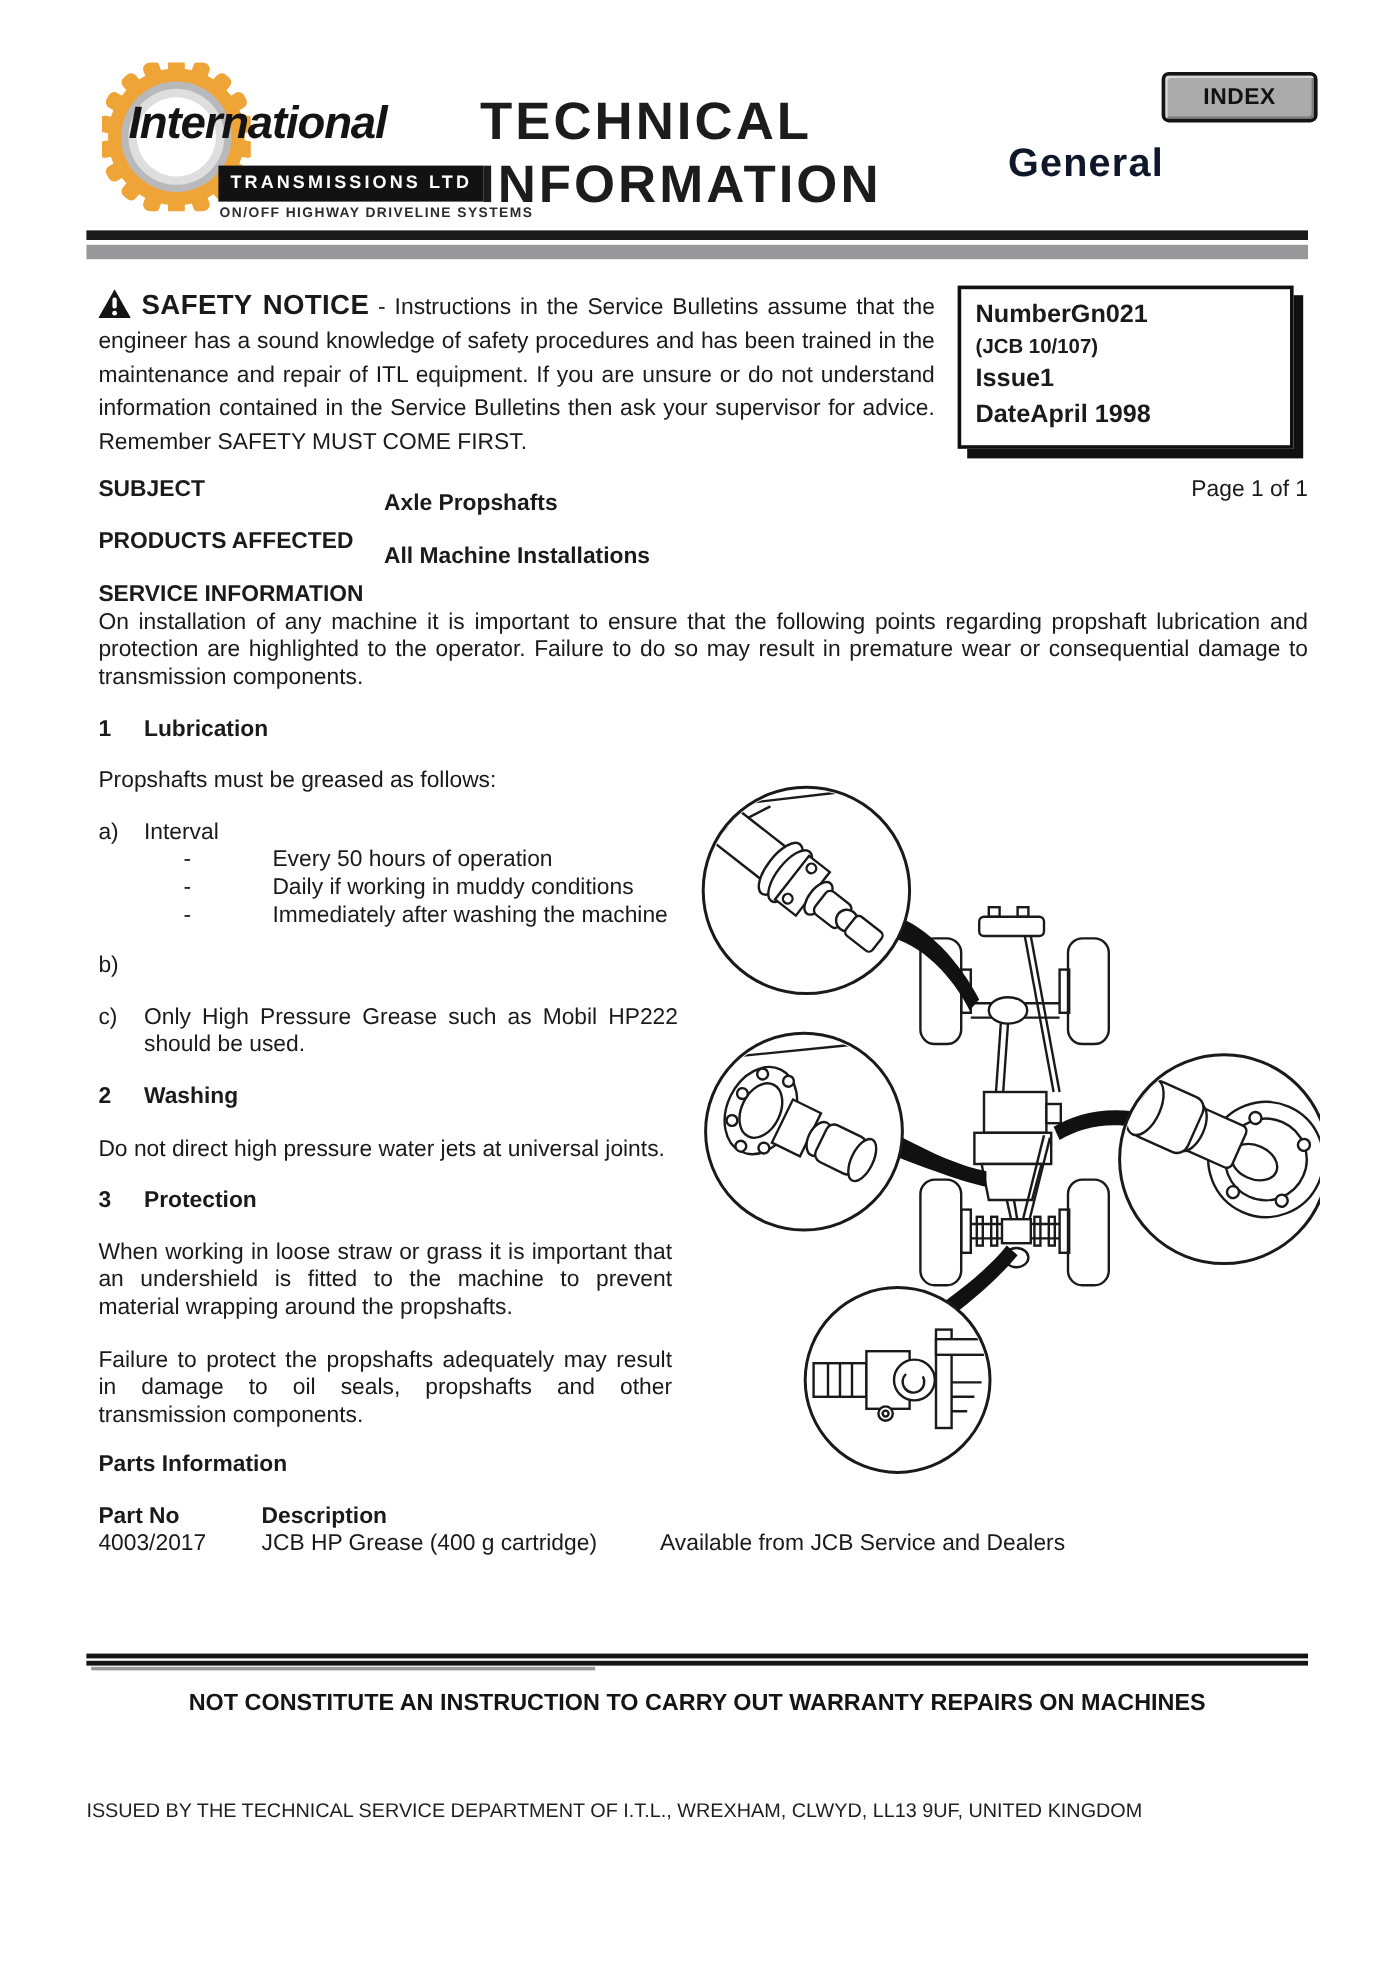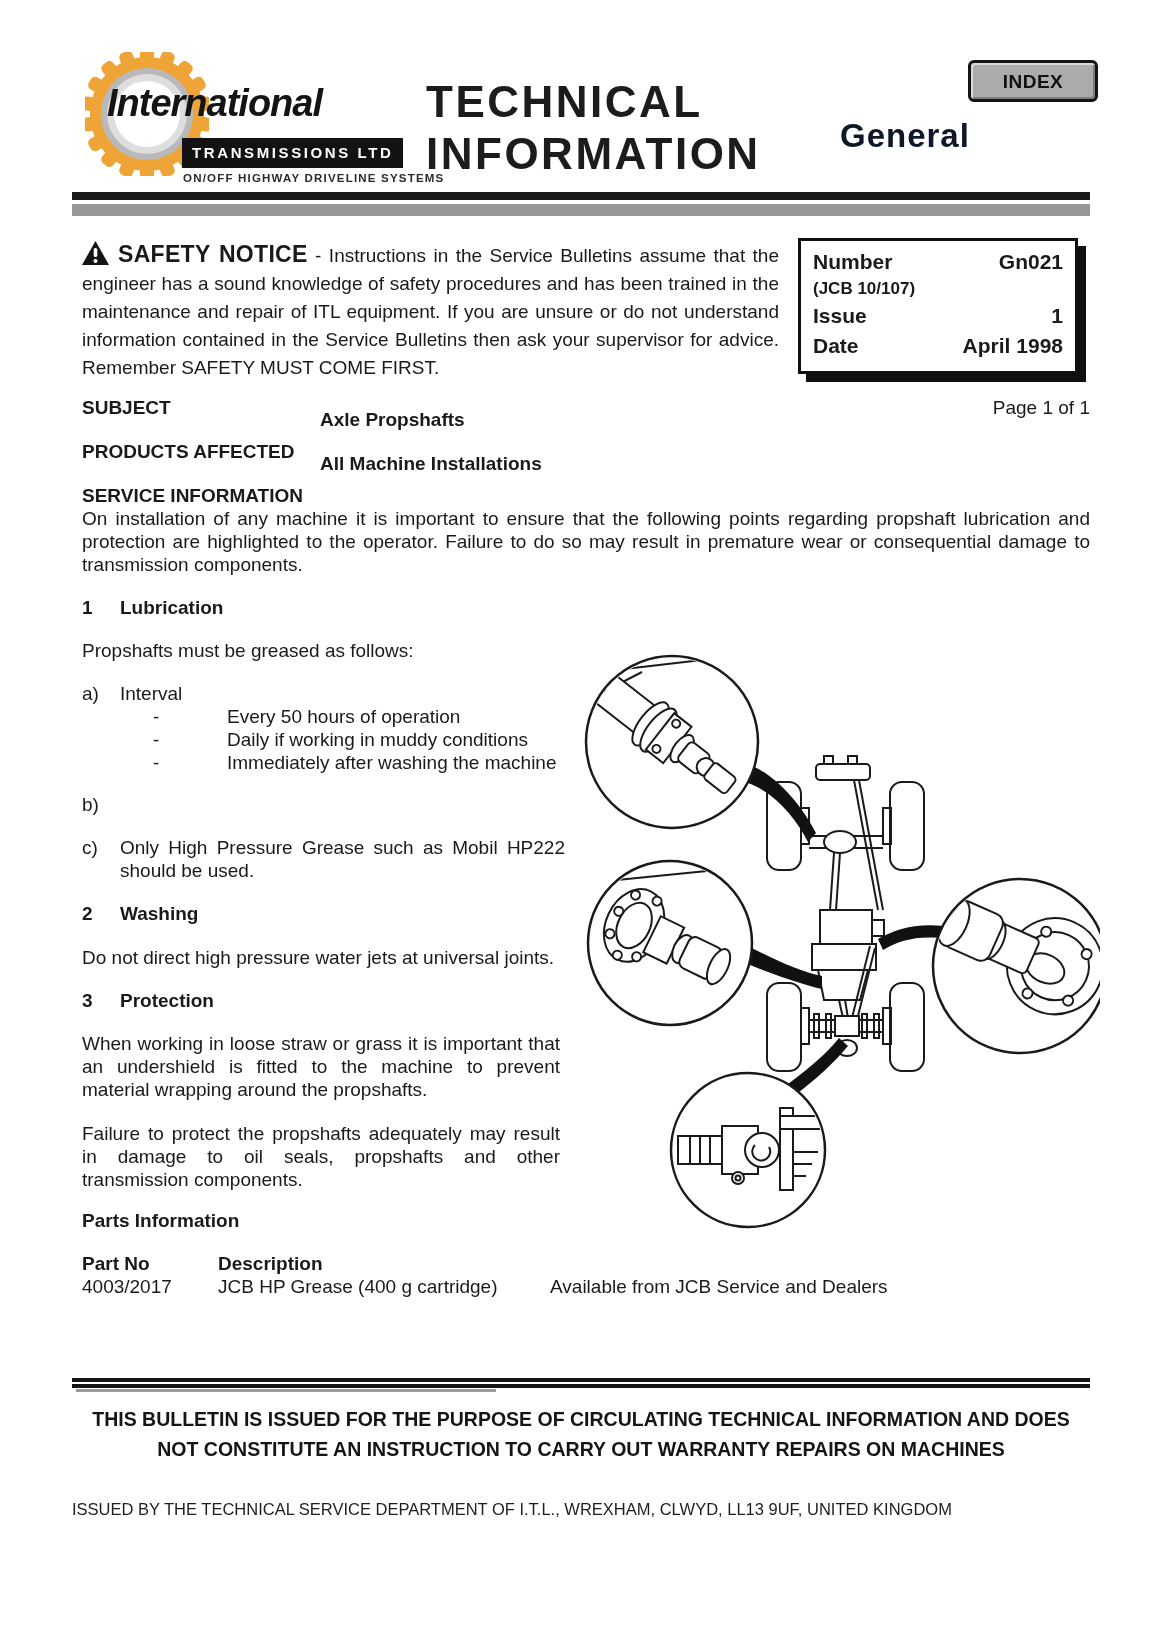--- a/index.html
+++ b/index.html
@@ -9,35 +9,35 @@
   .b{font-weight:bold;}
   .just{text-align:justify;}
 
   
   .logo{left:85px;top:52px;width:314px;height:136px;}
   .gear{left:0;top:0;}
   .logo-name{left:22px;top:40px;font-size:38px;font-weight:bold;font-style:italic;letter-spacing:-1px;color:#141414;z-index:3;}
   .logo-sub{left:97px;top:86px;background:#121212;color:#fff;font-size:15px;font-weight:bold;
             letter-spacing:2.6px;padding:3px 10px 4px;z-index:3;white-space:nowrap;}
   .logo-tag{left:98px;top:115px;font-size:11.5px;font-weight:bold;letter-spacing:1.2px;color:#2b2b2b;z-index:3;white-space:nowrap;}
-  .doc-title{left:400px;top:76px;font-size:44px;line-height:52px;font-weight:bold;letter-spacing:2.5px;color:#1c1c1c;margin-left:26px;}
+  .doc-title{left:400px;top:76px;font-size:44px;line-height:52px;font-weight:bold;letter-spacing:2.5px;color:#1c1c1c;}
   .index-btn{left:968px;top:60px;width:130px;height:42px;background:#ababab;border:3px solid #141414;border-radius:6px;
              box-shadow:inset 2px 2px 0 #d8d8d8,inset -2px -2px 0 #7d7d7d;display:flex;align-items:center;justify-content:center;
              font-size:19px;font-weight:bold;letter-spacing:.5px;color:#111;cursor:pointer;box-sizing:border-box;}
   .category{left:840px;top:124px;width:258px;text-align:left;font-size:33px;font-weight:bold;letter-spacing:1px;color:#0f172a;}
   .bar-black{left:72px;top:192px;width:1018px;height:8px;background:#1a1a1a;}
   .bar-gray{left:72px;top:204px;width:1018px;height:12px;background:#98989a;}
 
   
   .safety{left:82px;top:240px;width:697px;line-height:28px;}
   .safety .t{font-size:23px;font-weight:bold;letter-spacing:.3px;}
   .warn{display:inline-block;vertical-align:-3px;margin-right:9px;}
   .infobox{left:798px;top:238px;width:250px;background:#fff;border:3px solid #101010;box-shadow:8px 8px 0 #101010;
            padding:6px 12px 10px;box-sizing:content-box;z-index:2;}
-  .infobox .row{display:flex;justify-content:space-between;font-size:21px;font-weight:bold;line-height:30px;}
+  .infobox .row{display:flex;justify-content:flex-start;font-size:21px;font-weight:bold;line-height:30px;}
   .infobox .note{font-size:17px;font-weight:bold;line-height:24px;}
 
   
   .lbl-col{left:82px;}
   .val-col{left:320px;margin-top:12px;}
   .page-info{left:850px;top:396px;width:240px;text-align:right;}
 
   
   .sec-num{left:82px;font-weight:bold;}
   .sec-title{left:120px;font-weight:bold;}
@@ -304,18 +304,17 @@
       <line x1="241" y1="552" x2="260" y2="552" class="ln"></line>
       <line x1="241" y1="564" x2="254" y2="564" class="ln"></line>
     </g>
   </svg>
 
   <div class="abs footer-line" style="top:1378px"></div>
   <div class="abs footer-line" style="top:1384px"></div>
   <div class="abs footer-gray" style="top:1389px"></div>
 
   <div class="abs disclaimer">
-    <div>THIS BULLETIN IS ISSUED FOR THE PURPOSE OF CIRCULATING TECHNICAL INFORMATION AND DOES</div>
     <div>NOT CONSTITUTE AN INSTRUCTION TO CARRY OUT WARRANTY REPAIRS ON MACHINES</div>
   </div>
   <div class="abs issued">ISSUED BY THE TECHNICAL SERVICE DEPARTMENT OF I.T.L., WREXHAM, CLWYD, LL13 9UF, UNITED KINGDOM</div>
 
 </div>
 
 </body></html>

